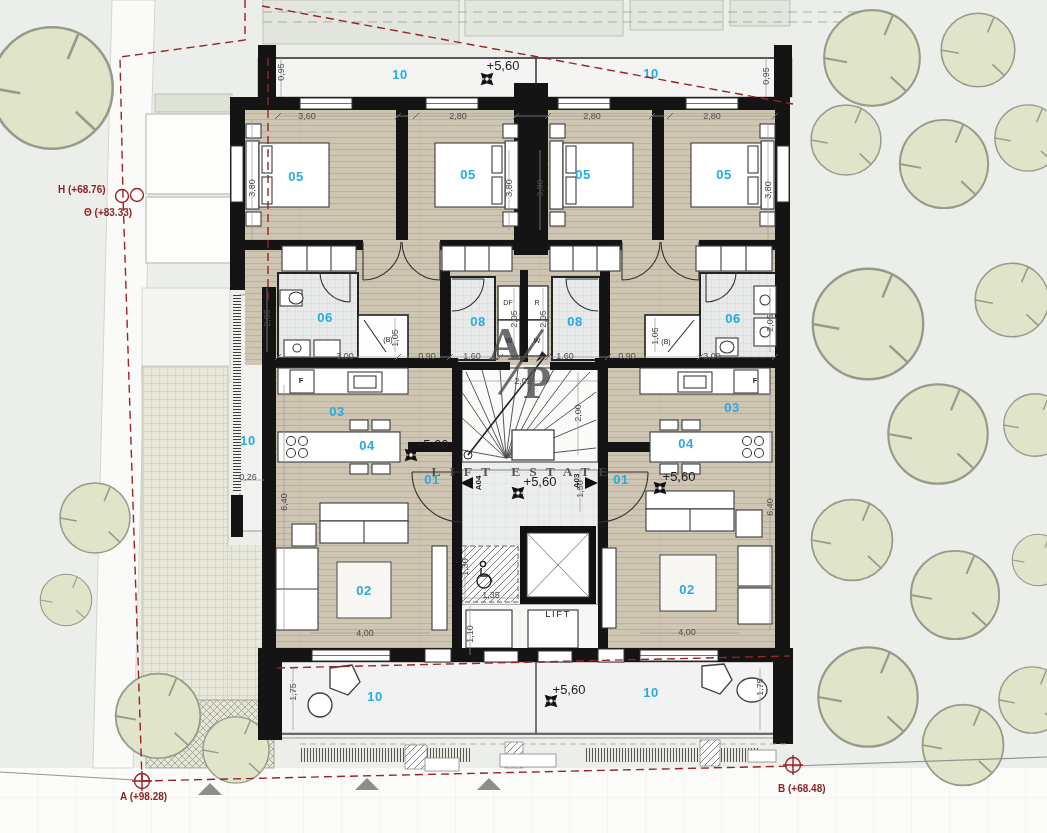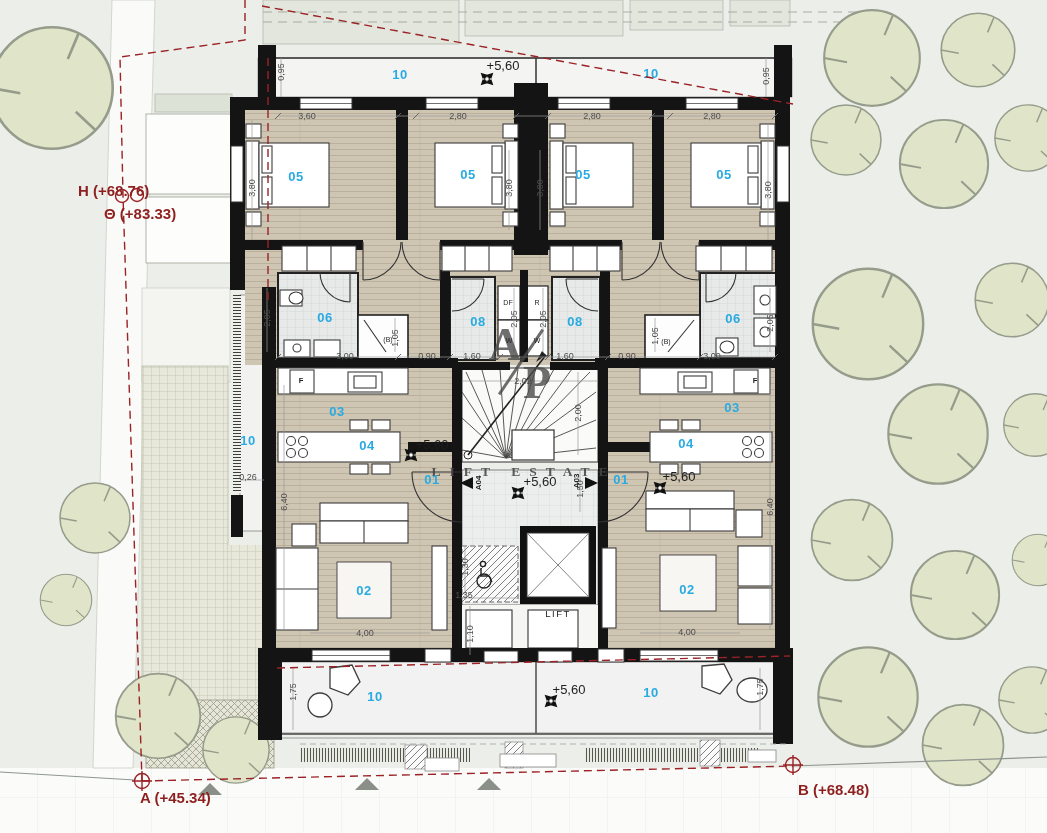--- a/index.html
+++ b/index.html
@@ -8,21 +8,21 @@
   .layer{position:absolute;left:0;top:0;width:1047px;height:833px;}
   .lbl{position:absolute;transform:translate(-50%,-50%);white-space:nowrap;line-height:1;}
   .room{color:#29abe2;font-weight:700;font-size:13px;letter-spacing:.5px;}
   .dim{font-size:9px;color:#4d4d4d;}
   .dimv{transform:translate(-50%,-50%) rotate(-90deg);}
   .lvl{font-size:13px;color:#1d1d1d;}
   .app{font-size:7.5px;color:#1d1d1d;font-weight:700;}
   .appn{font-weight:400;font-size:7px;}
   .doorlbl{font-size:8px;font-weight:700;color:#1d1d1d;transform:translate(-50%,-50%) rotate(-90deg);}
   .liftl{font-size:9.5px;color:#1d1d1d;letter-spacing:1.5px;margin-top:48px;}
-  .corner{font-size:15px;font-weight:700;color:#8e1f1f;transform:translate(0,-50%);margin-left:20px;}
+  .corner{font-size:10px;font-weight:700;color:#8e1f1f;transform:translate(0,-50%);}
   .wm1{position:absolute;transform:translate(-50%,-50%);font-family:"Liberation Serif",serif;
        font-weight:700;font-size:30px;color:#3c3c3c;opacity:.88;letter-spacing:.5px;white-space:nowrap;}
   .wm2{position:absolute;transform:translate(-50%,-50%);font-family:"Liberation Serif",serif;
        font-weight:700;font-size:13.5px;color:#454545;opacity:.88;letter-spacing:9px;white-space:nowrap;}
   .wmM{position:absolute;transform:translate(-50%,-50%);font-family:"Liberation Serif",serif;
        font-weight:700;font-size:46px;color:#4a4a4a;opacity:.8;white-space:nowrap;}
   .wmSlash{position:absolute;width:78px;height:3px;background:#4a4a4a;opacity:.8;
        transform:translate(-50%,-50%) rotate(-56deg);}
 </style>
 </head>
@@ -414,21 +414,21 @@
     <div class="lbl dim" style="left:345px;top:356px">3,00</div>
     <div class="lbl dim" style="left:712px;top:356px">3,00</div>
     <div class="lbl dim" style="left:427px;top:356px">0,90</div>
     <div class="lbl dim" style="left:627px;top:356px">0,90</div>
     <div class="lbl dim" style="left:472px;top:356px">1,60</div>
     <div class="lbl dim" style="left:565px;top:356px">1,60</div>
     <div class="lbl dim" style="left:523px;top:381px">2,02</div>
     <div class="lbl dim dimv" style="left:578px;top:413px">2,00</div>
     <div class="lbl dim dimv" style="left:580px;top:489px">1,50</div>
     <div class="lbl dim dimv" style="left:465px;top:567px">1,30</div>
-    <div class="lbl dim" style="left:464px;top:595px">1,35</div>
+    <div class="lbl dim" style="left:491px;top:595px">1,35</div>
     <div class="lbl dim dimv" style="left:284px;top:502px">6,40</div>
     <div class="lbl dim dimv" style="left:770px;top:507px">6,40</div>
     <div class="lbl dim" style="left:248px;top:477px">0,26</div>
     <div class="lbl dim" style="left:365px;top:633px">4,00</div>
     <div class="lbl dim" style="left:687px;top:632px">4,00</div>
     <div class="lbl dim dimv" style="left:470px;top:634px">1,10</div>
     <div class="lbl dim dimv" style="left:293px;top:692px">1,75</div>
     <div class="lbl dim dimv" style="left:760px;top:687px">1,75</div>
     <div class="lbl lvl" style="left:432px;top:444px">+5,60</div>
   </div>
@@ -503,17 +503,17 @@
     <g fill="#8a8f88">
       <polygon points="198,795 222,795 210,783"></polygon>
       <polygon points="355,790 379,790 367,778"></polygon>
       <polygon points="477,790 501,790 489,778"></polygon>
     </g>
   </svg>
 
   <div class="layer">
     <div class="lbl corner" style="left:58px;top:190px;transform:translate(0,-50%)">H (+68.76)</div>
     <div class="lbl corner" style="left:84px;top:213px;transform:translate(0,-50%)">Θ (+83.33)</div>
-    <div class="lbl corner" style="left:120px;top:797px;transform:translate(0,-50%)">A (+45.34)</div>
+    <div class="lbl corner" style="left:120px;top:797px;transform:translate(0,-50%)">A (+98.28)</div>
     <div class="lbl corner" style="left:778px;top:789px;transform:translate(0,-50%)">B (+68.48)</div>
   </div>
 
 </div>
 
 </body></html>

